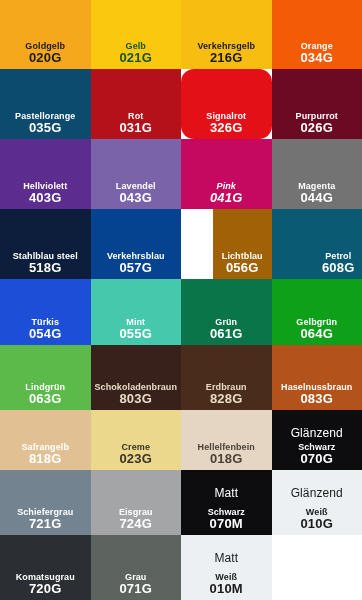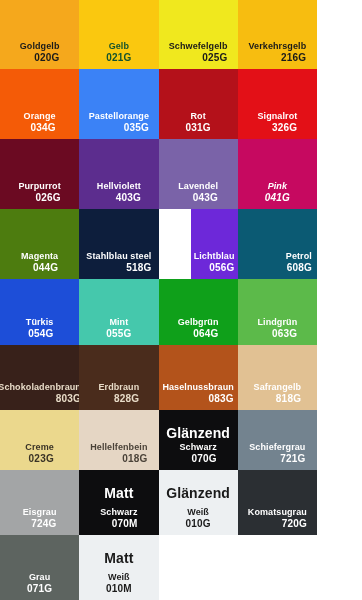--- a/index.html
+++ b/index.html
@@ -4,21 +4,21 @@
 <style>
   html, body {
     margin: 0;
     padding: 0;
     background: #ffffff;
   }
   body {
     font-family: "Liberation Sans", sans-serif;
   }
   #swatch-chart {
-    width: 317px;
+    width: 362px;
     height: 600px;
     display: grid;
     grid-template-columns: 1fr 1fr 1fr 1fr;
     grid-template-rows: 69px 70px 70px 70px 66px 65px 60px 65px 65px;
     background: #ffffff;
     box-sizing: border-box;
     overflow: hidden;
   }
   .swatch {
     position: relative;
@@ -28,93 +28,86 @@
     align-items: center;
     justify-content: flex-end;
     padding-bottom: 5px;
     overflow: hidden;
   }
   .swatch.has-finish {
     justify-content: space-between;
     padding-top: 0;
   }
   .finish-label {
-    font-size: 14px;
-    font-weight: bold;
+    font-size: 12px;
+    font-weight: normal;
     letter-spacing: 0.1px;
     line-height: 12px;
     margin-top: 17px;
     text-align: left;
   }
   .swatch-text {
     text-align: center;
     line-height: 12px;
   }
   .swatch-name {
     display: block;
     font-size: 9px;
     font-weight: bold;
     letter-spacing: 0.1px;
     white-space: nowrap;
   }
   .swatch-code {
     display: block;
-    font-size: 10px;
+    font-size: 13px;
     font-weight: bold;
     letter-spacing: 0.2px;
-    text-align: right;
   }
 </style>
 </head>
 <body>
 
 <div id="swatch-chart">
     <div class="swatch" style="background: rgb(245, 168, 28); color: rgb(26, 26, 26);">
       <div class="swatch-text">
         <span class="swatch-name">Goldgelb</span>
         <span class="swatch-code">020G</span>
       </div>
     </div>
     <div class="swatch" style="background: rgb(250, 200, 15); color: #14532d;">
       <div class="swatch-text">
         <span class="swatch-name">Gelb</span>
         <span class="swatch-code">021G</span>
       </div>
     </div>
-    <div class="swatch" style="background: rgb(240, 232, 30); color: rgb(26, 26, 26);">
-      <div class="swatch-text">
-        <span class="swatch-name">Schwefelgelb</span>
-        <span class="swatch-code">025G</span>
-      </div>
-    </div>
     <div class="swatch" style="background: rgb(247, 189, 16); color: rgb(26, 26, 26);">
       <div class="swatch-text">
         <span class="swatch-name">Verkehrsgelb</span>
         <span class="swatch-code">216G</span>
       </div>
     </div>
     <div class="swatch" style="background: rgb(244, 91, 7); color: rgb(255, 255, 255);">
       <div class="swatch-text">
         <span class="swatch-name">Orange</span>
         <span class="swatch-code">034G</span>
       </div>
     </div>
-    <div class="swatch" style="background: #3b82f6; color: rgb(255, 255, 255);">
+    <div class="swatch" style="background: #0c4a6e; color: rgb(255, 255, 255);">
       <div class="swatch-text">
         <span class="swatch-name">Pastellorange</span>
         <span class="swatch-code">035G</span>
       </div>
     </div>
     <div class="swatch" style="background: rgb(180, 17, 26); color: rgb(255, 255, 255);">
       <div class="swatch-text">
         <span class="swatch-name">Rot</span>
         <span class="swatch-code">031G</span>
       </div>
     </div>
-    <div class="swatch" style="background: rgb(227, 16, 23); color: rgb(255, 255, 255);">
+    <div class="swatch" style="background: rgb(227, 16, 23); color: rgb(255, 255, 255); border-radius: 13px;">
       <div class="swatch-text">
         <span class="swatch-name">Signalrot</span>
         <span class="swatch-code">326G</span>
       </div>
     </div>
     <div class="swatch" style="background: rgb(107, 10, 34); color: rgb(255, 255, 255);">
       <div class="swatch-text">
         <span class="swatch-name">Purpurrot</span>
         <span class="swatch-code">026G</span>
       </div>
@@ -130,33 +123,39 @@
         <span class="swatch-name">Lavendel</span>
         <span class="swatch-code">043G</span>
       </div>
     </div>
     <div class="swatch" style="background: rgb(198, 9, 96); color: rgb(255, 255, 255); font-style: italic;">
       <div class="swatch-text">
         <span class="swatch-name">Pink</span>
         <span class="swatch-code">041G</span>
       </div>
     </div>
-    <div class="swatch" style="background: #4d7c0f; color: rgb(255, 255, 255);">
+    <div class="swatch" style="background: #737373; color: rgb(255, 255, 255);">
       <div class="swatch-text">
         <span class="swatch-name">Magenta</span>
         <span class="swatch-code">044G</span>
       </div>
     </div>
     <div class="swatch" style="background: rgb(13, 30, 60); color: rgb(255, 255, 255);">
       <div class="swatch-text">
         <span class="swatch-name">Stahlblau steel</span>
         <span class="swatch-code">518G</span>
       </div>
     </div>
-    <div class="swatch" style="background: #6d28d9; color: rgb(255, 255, 255); margin-left: 32px;">
+    <div class="swatch" style="background: rgb(5, 67, 144); color: rgb(255, 255, 255);">
+      <div class="swatch-text">
+        <span class="swatch-name">Verkehrsblau</span>
+        <span class="swatch-code">057G</span>
+      </div>
+    </div>
+    <div class="swatch" style="background: #a16207; color: rgb(255, 255, 255); margin-left: 32px;">
       <div class="swatch-text">
         <span class="swatch-name">Lichtblau</span>
         <span class="swatch-code">056G</span>
       </div>
     </div>
     <div class="swatch" style="background: rgb(11, 90, 115); color: rgb(255, 255, 255); padding-left: 43px;">
       <div class="swatch-text">
         <span class="swatch-name">Petrol</span>
         <span class="swatch-code">608G</span>
       </div>
@@ -164,20 +163,26 @@
     <div class="swatch" style="background: #1d4ed8; color: rgb(255, 255, 255);">
       <div class="swatch-text">
         <span class="swatch-name">Türkis</span>
         <span class="swatch-code">054G</span>
       </div>
     </div>
     <div class="swatch" style="background: rgb(69, 200, 172); color: rgb(255, 255, 255);">
       <div class="swatch-text">
         <span class="swatch-name">Mint</span>
         <span class="swatch-code">055G</span>
+      </div>
+    </div>
+    <div class="swatch" style="background: rgb(10, 117, 73); color: rgb(255, 255, 255);">
+      <div class="swatch-text">
+        <span class="swatch-name">Grün</span>
+        <span class="swatch-code">061G</span>
       </div>
     </div>
     <div class="swatch" style="background: rgb(15, 160, 26); color: rgb(255, 255, 255);">
       <div class="swatch-text">
         <span class="swatch-name">Gelbgrün</span>
         <span class="swatch-code">064G</span>
       </div>
     </div>
     <div class="swatch" style="background: rgb(92, 186, 74); color: rgb(255, 255, 255);">
       <div class="swatch-text">

